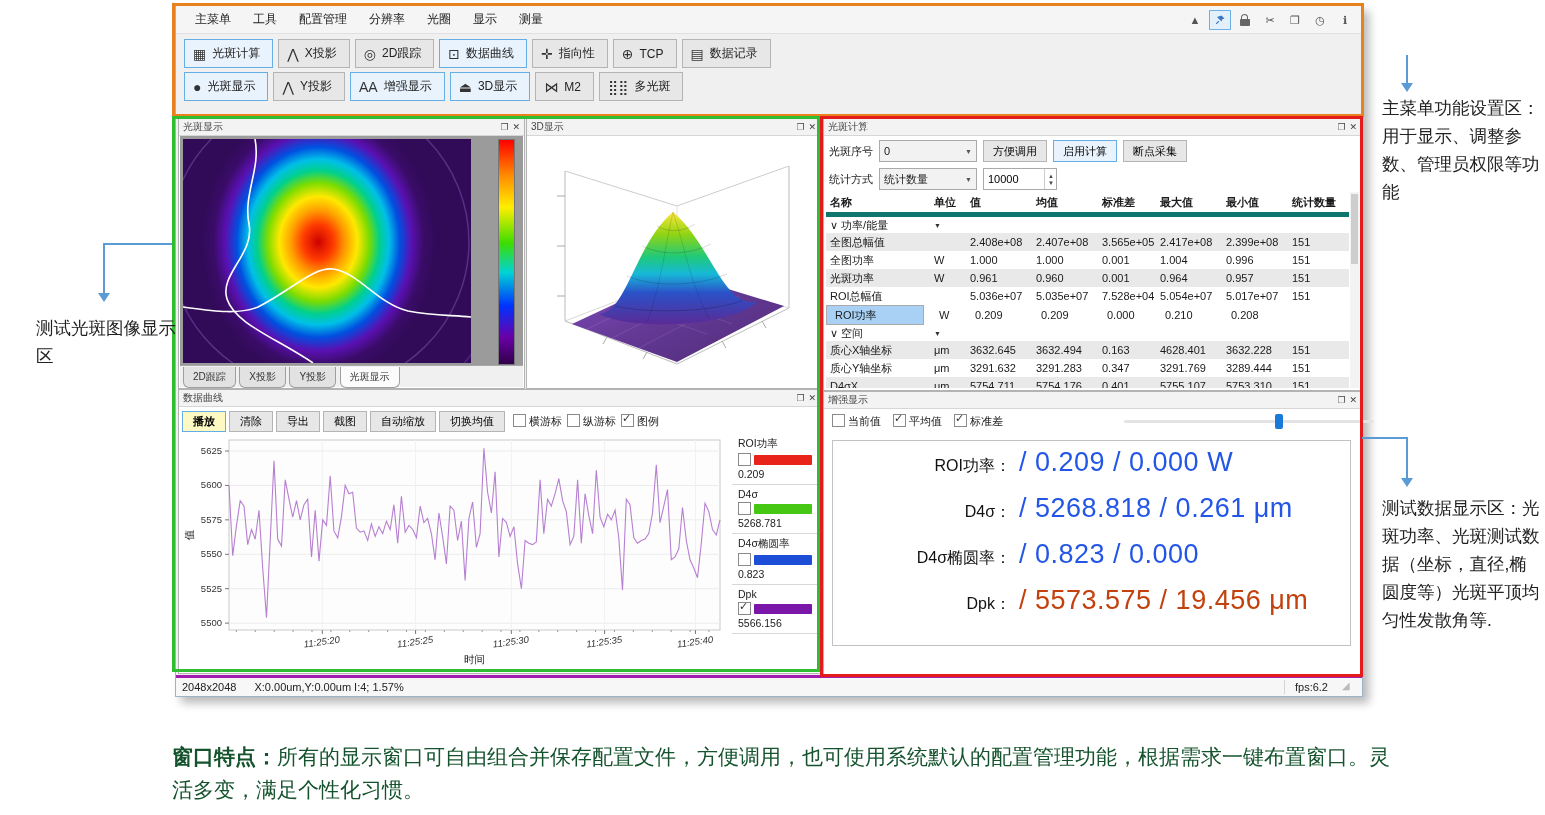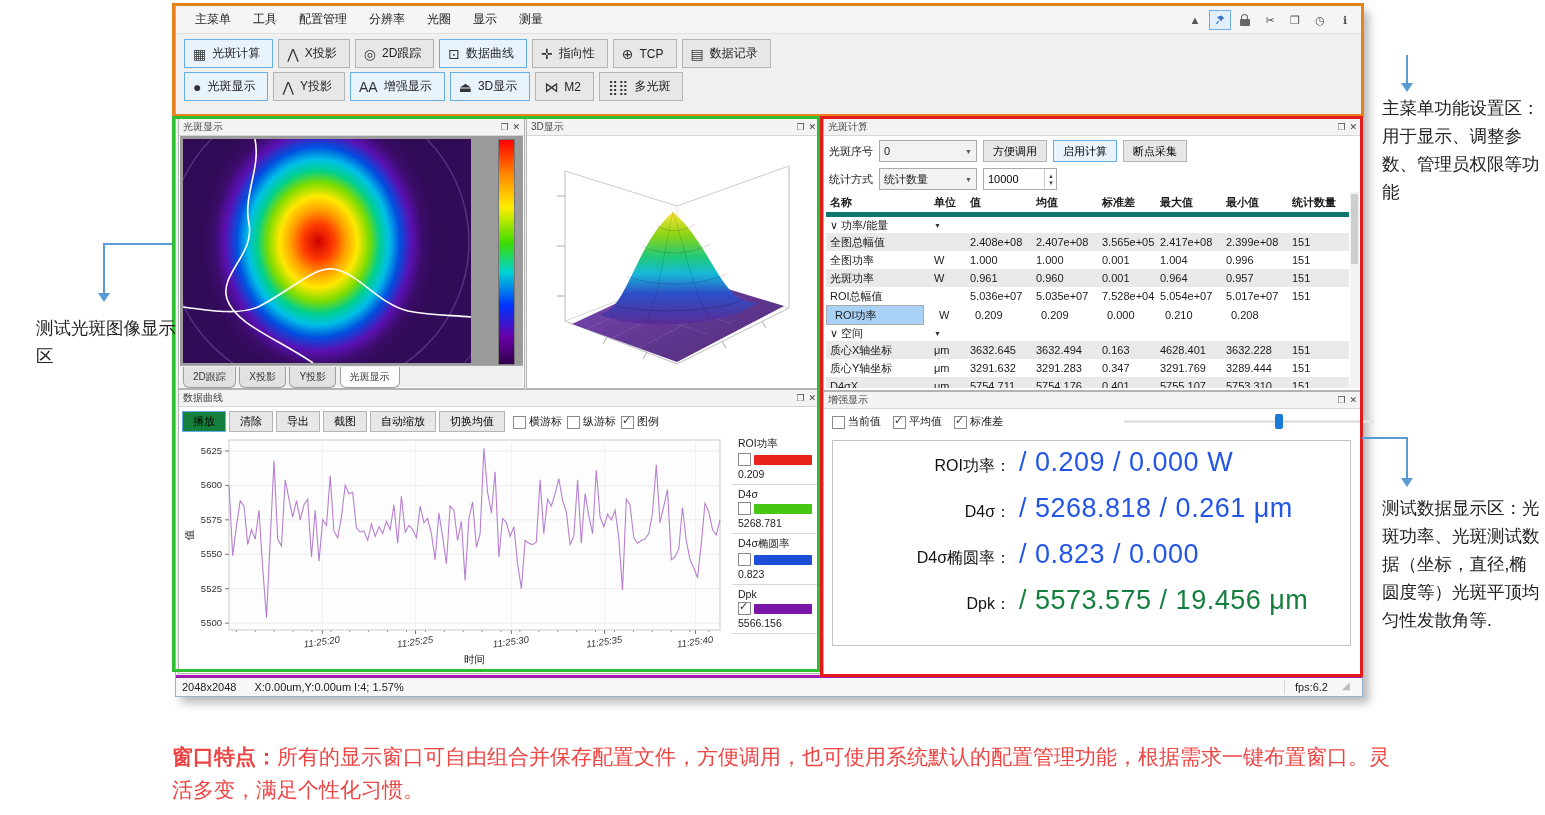--- a/index.html
+++ b/index.html
@@ -37,24 +37,24 @@
   .beam-overlay{position:absolute;left:0;top:0;}
   .colorbar{position:absolute;left:318px;top:3px;width:15px;height:224px;border:1px solid #777;
     background:linear-gradient(to bottom,#ff0000,#ff8c00 16%,#ffee00 30%,#3ddc00 46%,#00d4d4 59%,#0033ff 74%,#6a00a8 88%,#30004a 100%);}
   .tabsbar{position:absolute;left:0;right:0;bottom:0;height:21px;background:#f0f0f0;border-top:1px solid #a9a9a9;padding-left:3px;}
   .tab{display:inline-block;padding:3px 9px 3px;font-size:10px;color:#333;background:#e2e2e2;border:1px solid #9f9f9f;border-top:none;
        border-radius:0 0 6px 6px;margin-right:-1px;}
   .tab.active{background:#fcfcfc;}
   
   .ctoolbar{position:absolute;left:3px;top:20px;height:22px;display:flex;gap:3px;align-items:center;}
   .cbtn{height:21px;padding:0 10px;font-size:11px;background:#e7e7e7;border:1px solid #b4b4b4;font-family:inherit;}
-  .cbtn.active{background:#15803d;border:1px solid #66aee6;}
+  .cbtn.active{background:#fef9c3;border:1px solid #66aee6;font-weight:bold;}
   .cb{width:11px;height:11px;border:1px solid #8a8a8a;background:#fff;display:inline-block;position:relative;vertical-align:-2px;}
   .cb.checked::after{content:"✓";position:absolute;top:-3px;left:0;font-size:11px;color:#333;}
-  .cchk{display:flex;align-items:flex-end;gap:3px;font-size:11px;margin-left:5px;}
+  .cchk{display:flex;align-items:flex-start;gap:3px;font-size:11px;margin-left:5px;}
   .legendcol{position:absolute;right:2px;top:44px;width:86px;bottom:4px;background:#fff;}
   .litem{padding:3px 6px 4px;border-bottom:1px solid #d8d8d8;}
   .litem .llabel{font-size:10.5px;color:#222;display:block;margin-bottom:2px;}
   .lbar-row{display:flex;align-items:center;gap:3px;}
   .lbar{height:10px;flex:1;border-radius:1px;}
   .lvalue{font-size:10.5px;color:#222;display:block;margin-top:2px;}
   
   .ctrls{position:absolute;left:5px;top:21px;font-size:11px;}
   .crow{display:flex;align-items:center;gap:6px;margin-bottom:6px;}
   .sel{display:inline-flex;align-items:center;justify-content:space-between;width:88px;height:20px;border:1px solid #aaa;background:#f2f2f2;padding:0 4px;font-size:11px;}
@@ -89,21 +89,21 @@
              font-size:11px;color:#222;display:flex;align-items:center;padding:0 6px;}
   .statusbar .res{margin-right:18px;}
   .statusbar .fps{margin-left:auto;border-left:1px solid #d5d5d5;padding:1px 14px 1px 10px;}
   .statusbar .grip{width:14px;height:14px;color:#bbb;font-size:10px;}
   
   .obox{position:absolute;pointer-events:none;}
   .ann-text{position:absolute;font-size:17.5px;line-height:28px;color:#222;}
   .arrow-v{position:absolute;width:0;border-left:2px solid #5b9bd5;}
   .arrow-h{position:absolute;height:0;border-top:2px solid #5b9bd5;}
   .arrow-head{position:absolute;width:0;height:0;border-left:6px solid transparent;border-right:6px solid transparent;border-top:9px solid #5b9bd5;}
-  .caption{position:absolute;left:172px;top:740px;width:1225px;font-size:21px;line-height:33px;color:#ef4444;}
+  .caption{position:absolute;left:172px;top:740px;width:1225px;font-size:21px;line-height:33px;color:#14532d;}
   .caption b{font-weight:bold;}
   svg text{font-family:"Liberation Sans","DejaVu Sans",sans-serif;}
 </style>
 </head>
 <body>
 
 <div class="canvas">
 
   <div class="app">
 
@@ -650,21 +650,21 @@
             <span class="rvalue readout-value" style="color: rgb(35, 86, 230);">/ 5268.818 / 0.261 μm</span>
           </div>
 
           <div class="rline">
             <span class="rlabel">D4σ椭圆率：</span>
             <span class="rvalue readout-value" style="color: rgb(35, 86, 230);">/ 0.823 / 0.000</span>
           </div>
 
           <div class="rline">
             <span class="rlabel">Dpk：</span>
-            <span class="rvalue readout-value" style="color: #15803d; text-align: center;">/ 5573.575 / 19.456 μm</span>
+            <span class="rvalue readout-value" style="color: #c2410c; text-align: center;">/ 5573.575 / 19.456 μm</span>
           </div>
         </div>
     </div>
 
     <div class="statusbar">
       <span class="res">2048x2048</span>
       <span>X:0.00um,Y:0.00um I:4; 1.57%</span>
       <span class="fps">fps:6.2</span>
       <span class="grip">◢</span>
     </div>

